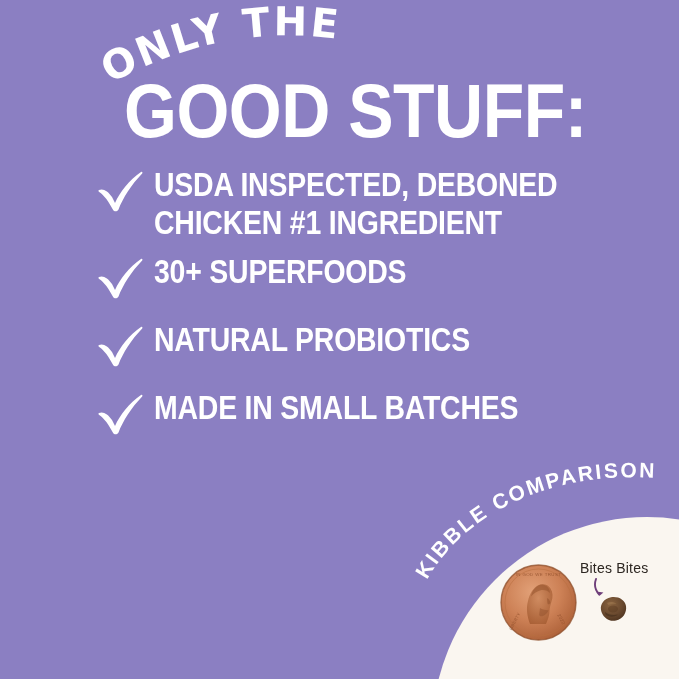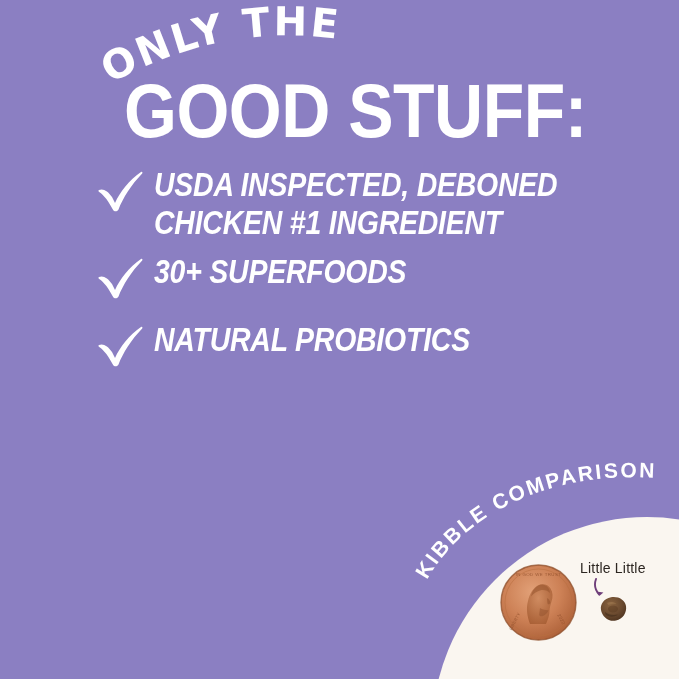--- a/index.html
+++ b/index.html
@@ -75,21 +75,20 @@
     position: absolute;
     left: 96px;
     top: 166px;
     width: 520px;
   }
   .bullet-row {
     position: relative;
     display: flex;
     align-items: flex-start;
     margin-bottom: 20px;
-    font-style: italic;
   }
   .check-icon {
     flex: 0 0 auto;
     width: 50px;
     height: 46px;
     margin-right: 8px;
     margin-top: 2px;
   }
   .check-icon svg { display: block; }
   .bullet-text {
@@ -206,20 +205,28 @@
     <div class="bullet-row">
       <span class="check-icon">
         <svg viewBox="0 0 50 46" width="50" height="46" aria-hidden="true">
           <path d="M3 22 C7 20 12 23 16 29 C17 31 18 33 19 35 C24 24 33 12 45 4 C46 3.4 47 4.6 46.2 5.5 C35 17 27 30 22.5 41.5 C21.6 43.8 18.2 44 17 41.8 C13 34 8 27 3.2 24 C2.3 23.4 2.3 22.3 3 22 Z" fill="#ffffff"></path>
         </svg>
       </span>
       <span class="bullet-text">NATURAL PROBIOTICS</span>
     </div>
 
 
+    <div class="bullet-row">
+      <span class="check-icon">
+        <svg viewBox="0 0 50 46" width="50" height="46" aria-hidden="true">
+          <path d="M3 22 C7 20 12 23 16 29 C17 31 18 33 19 35 C24 24 33 12 45 4 C46 3.4 47 4.6 46.2 5.5 C35 17 27 30 22.5 41.5 C21.6 43.8 18.2 44 17 41.8 C13 34 8 27 3.2 24 C2.3 23.4 2.3 22.3 3 22 Z" fill="#ffffff"></path>
+        </svg>
+      </span>
+      <span class="bullet-text">MADE IN SMALL BATCHES</span>
+    </div>
 
 
   </div>
 
   <div class="arc-label">
     <svg viewBox="0 0 270 120" width="270" height="120" aria-hidden="true">
       <path id="arcKibble" d="M 8 112 C 40 52 110 14 192 8 C 225 6 252 8 268 12" fill="none"></path>
       <text>
         <textPath href="#arcKibble" startOffset="2">KIBBLE COMPARISON</textPath>
       </text>
@@ -262,21 +269,21 @@
           <stop offset="100%" stop-color="#4e3420"></stop>
         </radialGradient>
       </defs>
       <path d="M5 16 C4 10 8 4.5 15 3.2 C22 2 29 5.5 30 12 C31 18.5 27 25 20 26.6 C12.5 28.2 6 22.5 5 16 Z" fill="url(#kibbleGrad)"></path>
       <path d="M11 9 C14 7.5 18 7.8 20.5 10 C18.5 9.6 15 9.8 12.5 11 Z" fill="#a07a52" opacity="0.6"></path>
       <path d="M9 18 C12 20.5 17 21.6 22 20.5 C19 23.2 13 23.5 9.5 20.6 Z" fill="#3c2717" opacity="0.5"></path>
       <ellipse cx="17" cy="15" rx="5" ry="3.4" fill="#56381f" opacity="0.45"></ellipse>
     </svg>
   </div>
 
-  <div class="little-bites-label">Little Little</div>
+  <div class="little-bites-label">Bites Bites</div>
 
   <div class="bites-arrow">
     <svg viewBox="0 0 22 24" width="22" height="24" aria-hidden="true">
       <path d="M4 2 C2.2 7 2.6 12.5 7.2 17.5" fill="none" stroke="#6f3f7a" stroke-width="1.9" stroke-linecap="round"></path>
       <path d="M7.6 18.8 L4.4 14.6 L11.4 15.6 Z" fill="#6f3f7a"></path>
     </svg>
   </div>
 
 </div>
 

